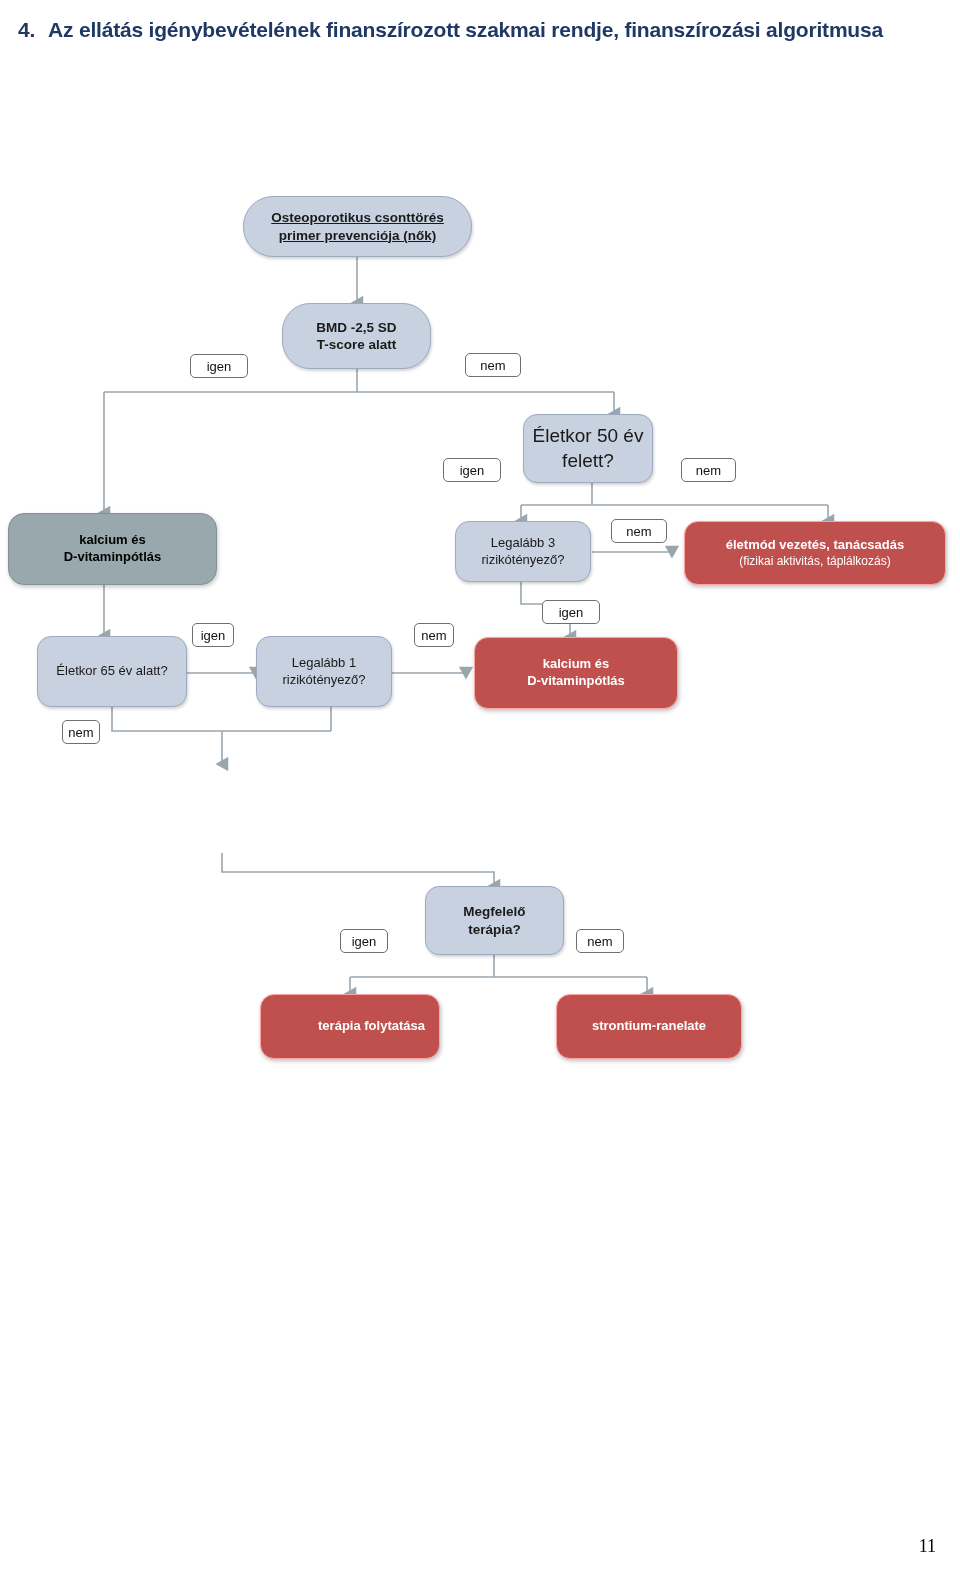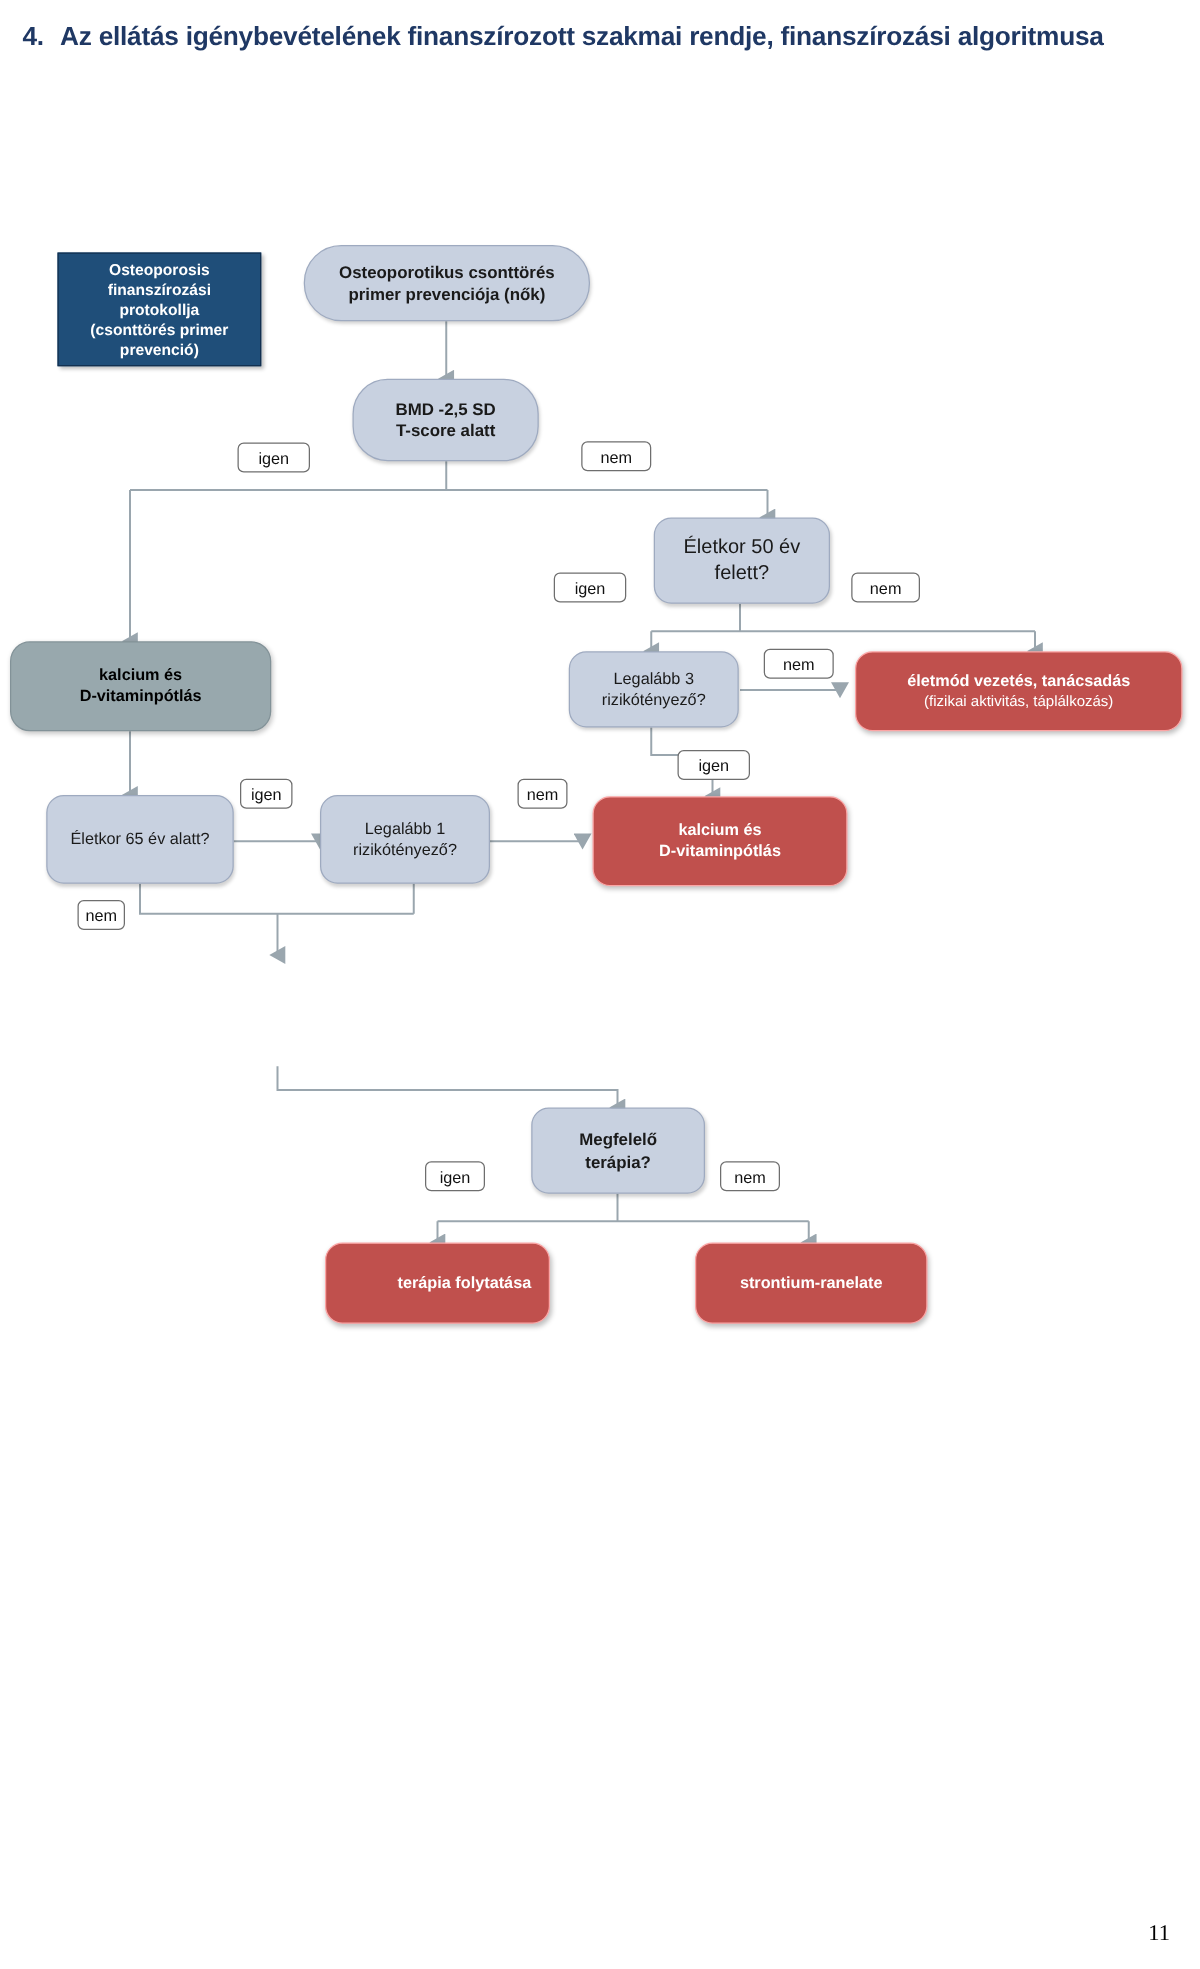--- a/index.html
+++ b/index.html
@@ -65,21 +65,21 @@
     font-size: 12.5px;
     box-shadow: 2px 2px 3px rgba(0,0,0,0.25);
   }
   .n-light {
     background: #C8D1E0;
     border: 1px solid #9EAAC0;
     color: #1a1a1a;
     border-radius: 14px;
     box-shadow: 1px 2px 3px rgba(0,0,0,0.18);
   }
-  .n-light.pill { border-radius: 30px; }
+  .n-light.pill { border-radius: 30px; text-decoration: underline; }
   .n-light.bold { font-weight: bold; }
   .n-gray {
     background: #98A8AD;
     border: 1px solid #829298;
     color: #000000;
     font-weight: bold;
     border-radius: 16px;
     box-shadow: 1px 2px 4px rgba(0,0,0,0.22);
   }
   .n-red {
@@ -170,45 +170,36 @@
 
       <path d="M222,853 L222,872 L494,872 L494,886" marker-end="url(#ah)"></path>
 
       <path d="M494,955 L494,977"></path>
       <path d="M350,977 L647,977"></path>
       <path d="M350,977 L350,994" marker-end="url(#ah)"></path>
       <path d="M647,977 L647,994" marker-end="url(#ah)"></path>
     </g>
   </svg>
 
-  <div class="node n-navy" style="left:46px; top:202px; width:163px; height:91px;">
-    <div>
-      <div>Osteoporosis</div>
-      <div>finanszírozási</div>
-      <div>protokollja</div>
-      <div>(csonttörés primer</div>
-      <div>prevenció)</div>
-    </div>
-  </div>
 
   <div class="node n-light pill bold" style="left:243px; top:196px; width:229px; height:61px; font-size:13.5px;">
     <div>
       <div>Osteoporotikus csonttörés</div>
       <div>primer prevenciója (nők)</div>
     </div>
   </div>
 
   <div class="node n-light bold" style="left:282px; top:303px; width:149px; height:66px; font-size:13.5px;border-radius:28px;">
     <div>
       <div>BMD -2,5 SD</div>
       <div>T-score alatt</div>
     </div>
   </div>
 
-  <div class="node n-light" style="left:523px; top:414px; width:141px; height:69px; font-size:16px;">
+  <div class="node n-light" style="left:523px; top:414px; width:130px; height:69px; font-size:19px;">
     <div>
       <div>Életkor 50 év</div>
       <div>felett?</div>
     </div>
   </div>
 
   <div class="node n-gray" style="left:8px; top:513px; width:209px; height:72px; font-size:13px;">
     <div>
       <div>kalcium és</div>
       <div>D-vitaminpótlás</div>

